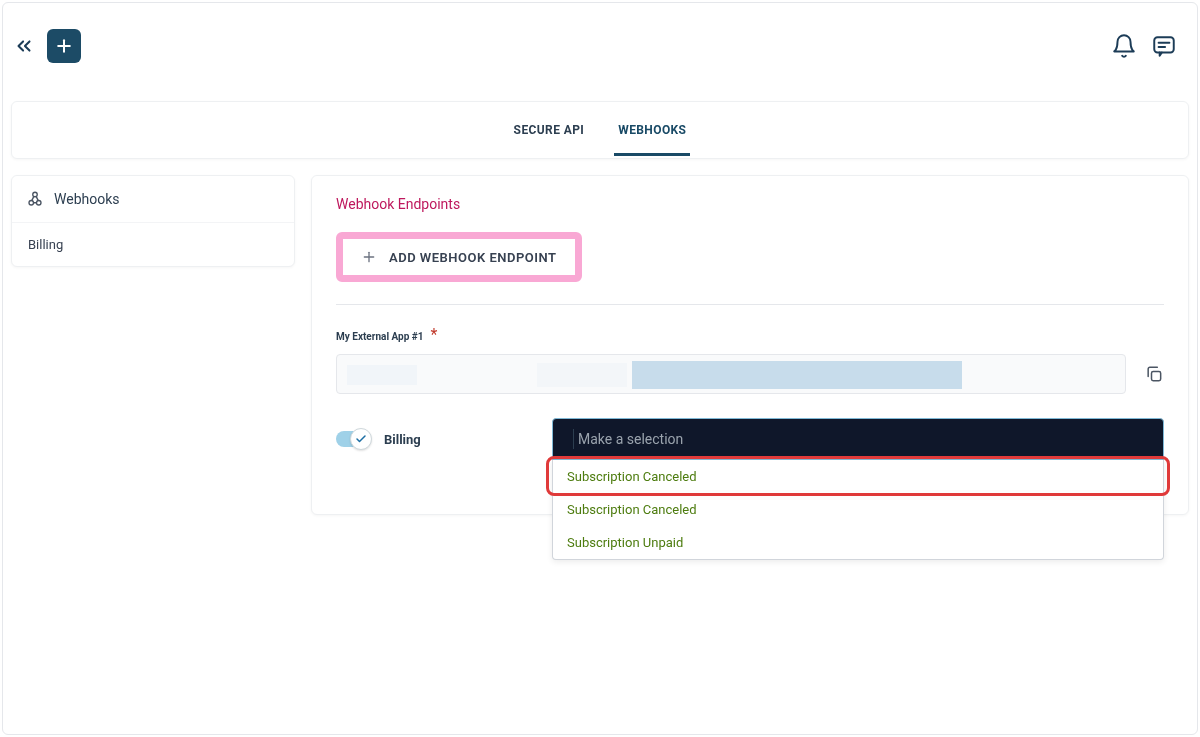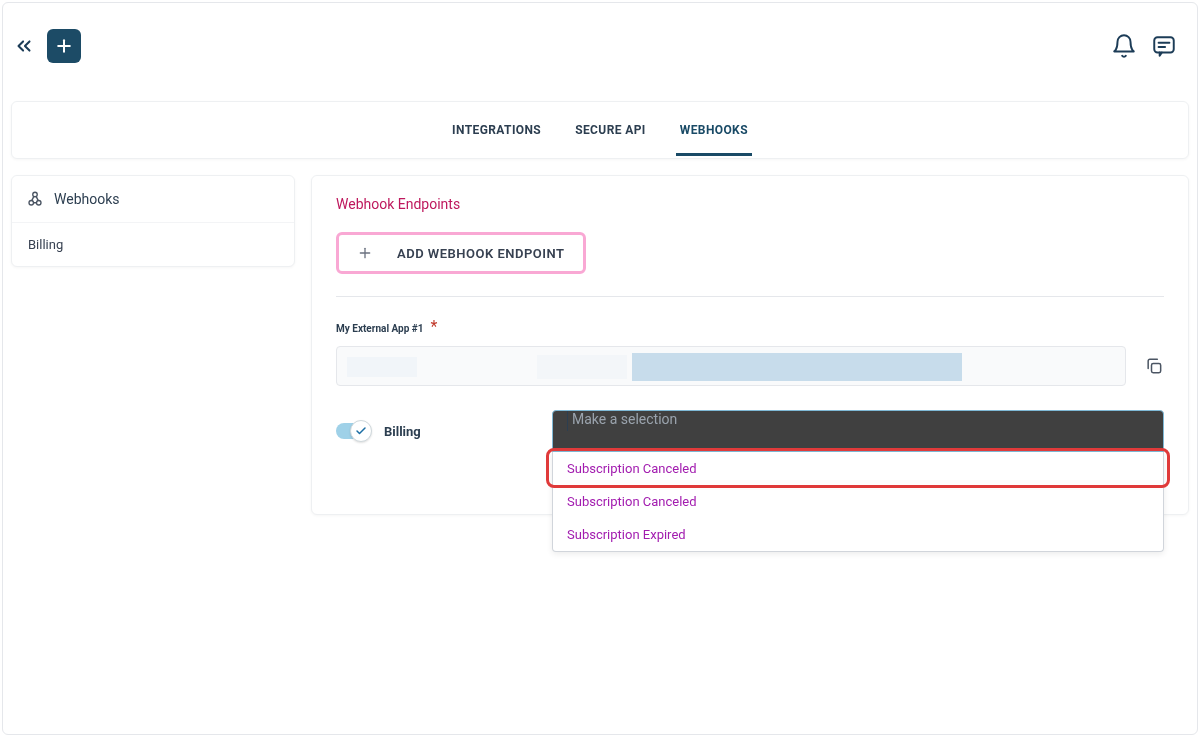--- a/index.html
+++ b/index.html
@@ -119,22 +119,22 @@
     padding: 20px 24px 40px 24px;
     min-height: 340px;
     position: relative;
   }
   .main-title {
     font-size: 14px;
     color: #be185d;
     margin-bottom: 20px;
   }
   .add-endpoint-btn {
-    display: inline-flex; align-items: center; gap: 24px;
-    border: 3px solid #f9a8d4;
+    display: inline-flex; align-items: center; gap: 12px;
+    border: 7px solid #f9a8d4;
     border-radius: 6px;
     padding: 10px 18px;
     font-size: 13px;
     font-weight: 600;
     letter-spacing: 0.5px;
     color: #374151;
     cursor: pointer;
     background: #fff;
   }
   .divider {
@@ -184,42 +184,42 @@
     box-shadow: 0 1px 2px rgba(0,0,0,0.12);
   }
   .toggle-label { font-size:13px; font-weight:700; color:#2c3e50; }
 
   .select-wrap { flex:1; position:relative; }
   .select-input {
     width: 100%;
     height: 42px;
     border: 1px solid #7fb9d6;
     border-radius: 4px 4px 0 0;
-    padding: 0 14px;
-    display:flex; 
+    padding: 0 20px;
+    display:flex; align-items:center;
     color:#9aa3ad;
     font-size:14px;
     cursor:text;
-    background:#404040;
+    background:#0f172a;
   }
   .cursor-bar {
     width:1px; height:20px; background:#2c3e50; margin-right:4px;
   }
   .dropdown {
     position:absolute; left:0; right:0; top:42px;
     border:1px solid #d1d5db; border-top:none;
     border-radius:0 0 4px 4px;
     background:#fff;
     box-shadow: 0 2px 6px rgba(0,0,0,0.08);
     z-index: 5;
   }
   .dropdown-item {
     padding:9px 14px;
     font-size:13px;
-    color:#a21caf;
+    color:#4d7c0f;
     cursor:pointer;
   }
   .dropdown-item.hover {
     background:#5aa6c7;
     color:#fff;
     font-weight:600;
   }
   .highlight-ring {
     position:absolute;
     border: 3px solid #e03a3a;
@@ -261,21 +261,20 @@
             <line x1="7" y1="9" x2="17" y2="9"></line>
             <line x1="7" y1="13" x2="13" y2="13"></line>
             <path d="M10 18l-2 3v-3"></path>
           </svg>
       </div>
     </div>
   </div>
 
   <div class="tabs-card">
     <div class="tabs">
-      <div class="tab">INTEGRATIONS</div>
       <div class="tab">SECURE API</div>
       <div class="tab active">WEBHOOKS</div>
     </div>
   </div>
 
   <div class="layout">
 
     <div class="sidebar">
       <div class="sidebar-header">
         <svg width="18" height="18" viewBox="0 0 24 24" fill="none" stroke="#4b5563" stroke-width="1.8">
@@ -338,21 +337,21 @@
         </div>
 
         <div class="select-wrap">
           <div class="select-input">
             <span class="cursor-bar"></span>
             <span>Make a selection</span>
           </div>
           <div class="dropdown">
             <div class="dropdown-item">Subscription Canceled</div>
             <div class="dropdown-item">Subscription Canceled</div>
-            <div class="dropdown-item">Subscription Expired</div>
+            <div class="dropdown-item">Subscription Unpaid</div>
           </div>
           <div class="highlight-ring" style="left:-6px; top:38px; right:-6px; height:40px;"></div>
         </div>
       </div>
 
     </div>
   </div>
 
 </div>
 

